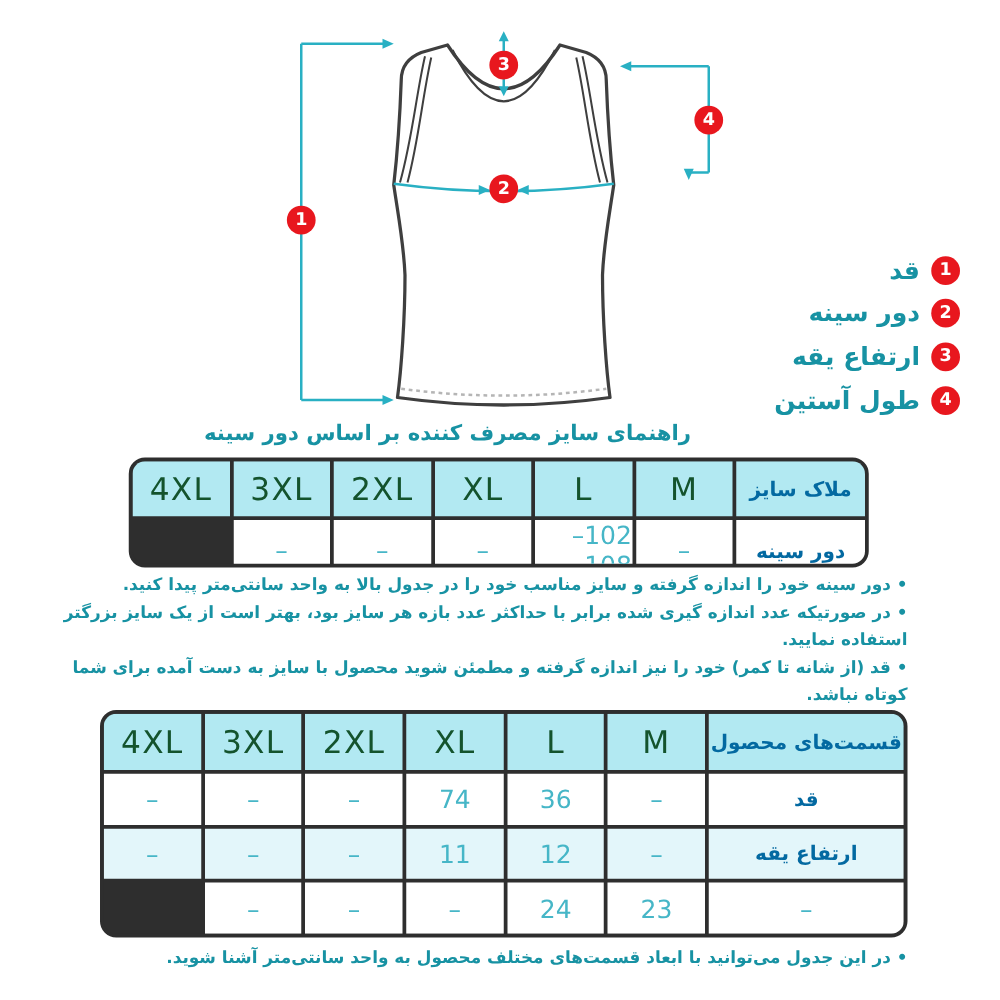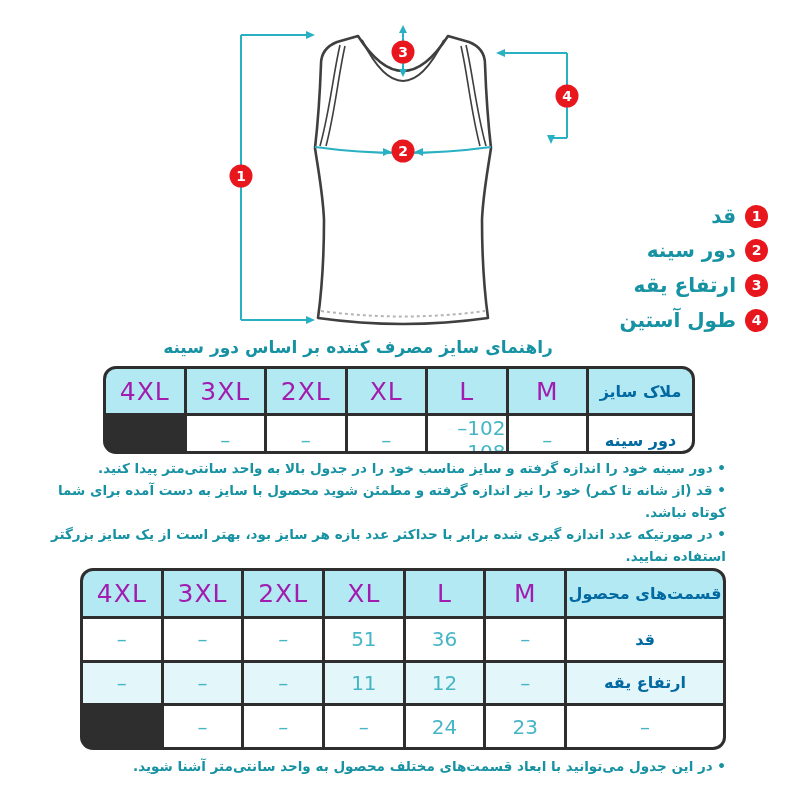--- a/index.html
+++ b/index.html
@@ -19,21 +19,21 @@
   
   .sztable{position:absolute;display:grid;direction:rtl;background:#2e2e2e;
            border:3px solid #2e2e2e;border-radius:13px;overflow:hidden;gap:3px;box-sizing:border-box;}
   .t1{left:103px;top:366px;width:592px;height:88px;
       grid-template-columns:103px repeat(6,1fr);grid-template-rows:44px 1fr;}
   .t2{left:80px;top:568px;width:646px;height:182px;
       grid-template-columns:156px repeat(6,1fr);grid-template-rows:45px 1fr 1fr 1fr;}
   .cell{background:#fff;display:flex;align-items:center;justify-content:center;}
   .head{background:#b2e9f2;}
   .alt{background:#e3f6fa;}
-  .latin{color:#a21caf;font-size:25px;letter-spacing:1px;}
+  .latin{color:#14532d;font-size:25px;letter-spacing:1px;}
   .fa{color:#0369a1;font-weight:bold;font-size:16px;direction:rtl;white-space:nowrap;}
   .num{color:#46b6c7;font-size:20px;}
 
   
   .notes{position:absolute;right:74px;left:30px;direction:rtl;text-align:right;
          color:#1792a3;font-weight:bold;font-size:13.5px;line-height:22px;}
 </style>
 </head>
 <body>
 
@@ -121,38 +121,38 @@
     <div class="cell fa">دور سینه</div>
     <div class="cell num">–</div>
     <div class="cell num">102–108</div>
     <div class="cell num">–</div>
     <div class="cell num">–</div>
     <div class="cell num">–</div>
   </div>
 
   <div class="notes" style="top:457px">
     <div>• دور سینه خود را اندازه گرفته و سایز مناسب خود را در جدول بالا به واحد سانتی‌متر پیدا کنید.</div>
+    <div>• در صورتیکه عدد اندازه گیری شده برابر با حداکثر عدد بازه هر سایز بود، بهتر است از یک سایز بزرگتر استفاده نمایید.</div>
     <div>• قد (از شانه تا کمر) خود را نیز اندازه گرفته و مطمئن شوید محصول با سایز به دست آمده برای شما کوتاه نباشد.</div>
-    <div>• در صورتیکه عدد اندازه گیری شده برابر با حداکثر عدد بازه هر سایز بود، بهتر است از یک سایز بزرگتر استفاده نمایید.</div>
   </div>
 
 
   <div class="sztable t2">
     <div class="cell head fa">قسمت‌های محصول</div>
     <div class="cell head latin">M</div>
     <div class="cell head latin">L</div>
     <div class="cell head latin">XL</div>
     <div class="cell head latin">2XL</div>
     <div class="cell head latin">3XL</div>
     <div class="cell head latin">4XL</div>
 
     <div class="cell fa">قد</div>
     <div class="cell num">–</div>
     <div class="cell num">36</div>
-    <div class="cell num">51</div>
+    <div class="cell num">74</div>
     <div class="cell num">–</div>
     <div class="cell num">–</div>
     <div class="cell num">–</div>
 
     <div class="cell fa alt">ارتفاع یقه</div>
     <div class="cell num alt">–</div>
     <div class="cell num alt">12</div>
     <div class="cell num alt">11</div>
     <div class="cell num alt">–</div>
     <div class="cell num alt">–</div>

